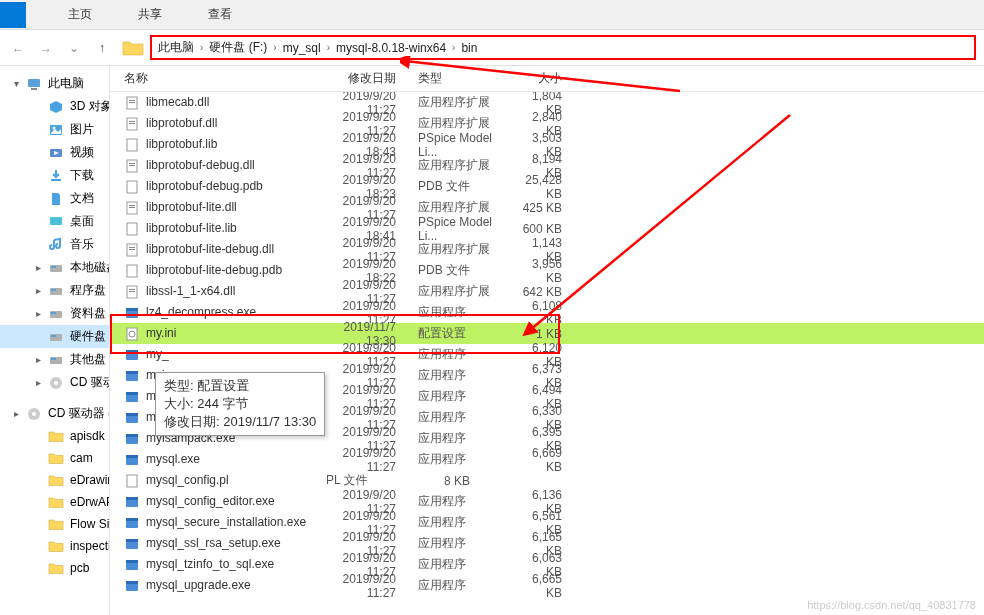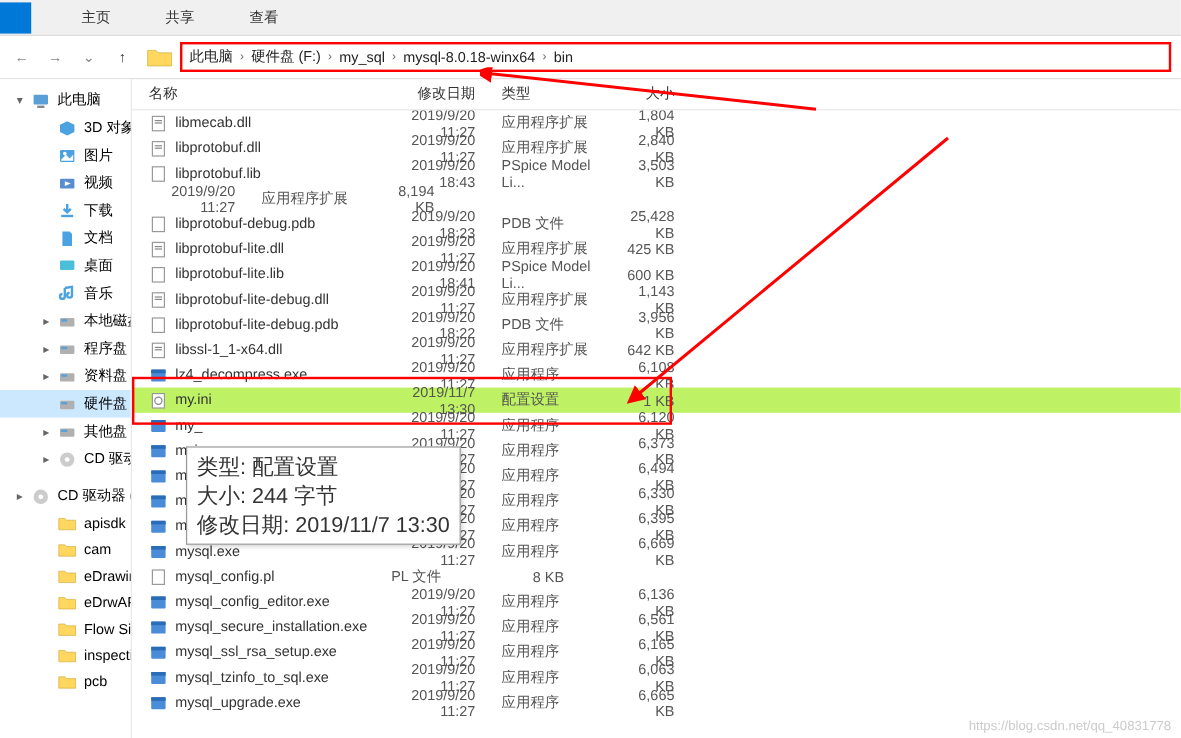--- a/index.html
+++ b/index.html
@@ -39,21 +39,21 @@
     .file-row { display: flex; height: 21px; align-items: center; font-size: 12px; color: #333; cursor: pointer; position: relative; }
     .file-row.sel { background: #bef264; }
     .file-row .col-name { display: flex; align-items: flex-start; }
     .file-icon { width: 16px; height: 16px; margin-right: 6px; flex-shrink: 0; display: inline-flex; align-items: center; justify-content: center; }
     .file-row .col-type, .file-row .col-date { color: #555; }
     .file-row .col-size { color: #555; }
     
     .red-box { position: absolute; border: 2px solid #ff0000; pointer-events: none; z-index: 50; }
     .red-box-1 { left: 110px; top: 314px; width: 450px; height: 40px; }
     
-    .tooltip { position: absolute; background: #fff; border: 1px solid #999; padding: 4px 8px; font-size: 18px; box-shadow: 2px 2px 4px rgba(0,0,0,0.2); z-index: 60; left: 155px; top: 372px; }
+    .tooltip { position: absolute; background: #fff; border: 1px solid #999; padding: 4px 8px; font-size: 13px; box-shadow: 2px 2px 4px rgba(0,0,0,0.2); z-index: 60; left: 155px; top: 372px; }
     .tooltip-line { white-space: nowrap; color: #333; }
     
     .annotation-arrow { position: absolute; z-index: 40; pointer-events: none; }
     
     .watermark { position: absolute; right: 8px; bottom: 4px; font-size: 11px; color: #ccc; }
     
     .folder-svg { fill: #ffd75e; stroke: #caa430; stroke-width: 0.5; }
   </style>
 </head>
 <body>
@@ -351,20 +351,30 @@
                 <rect x="3" y="2" width="10" height="12" fill="#fff" stroke="#999"></rect>
               </svg>
             </span>
             <span>libprotobuf.lib</span>
           </div>
           <div class="col col-date">2019/9/20 18:43</div>
           <div class="col col-type">PSpice Model Li...</div>
           <div class="col col-size">3,503 KB</div>
         </div>
         <div class="file-row">
+          <div class="col col-name">
+            <span class="file-icon">
+              <svg viewBox="0 0 16 16">
+                <rect x="3" y="2" width="10" height="12" fill="#fff" stroke="#999"></rect>
+                <rect x="5" y="5" width="6" height="1" fill="#888"></rect>
+                <rect x="5" y="7" width="6" height="1" fill="#888"></rect>
+              </svg>
+            </span>
+            <span>libprotobuf-debug.dll</span>
+          </div>
           <div class="col col-date">2019/9/20 11:27</div>
           <div class="col col-type">应用程序扩展</div>
           <div class="col col-size">8,194 KB</div>
         </div>
         <div class="file-row">
           <div class="col col-name">
             <span class="file-icon">
               <svg viewBox="0 0 16 16">
                 <rect x="3" y="2" width="10" height="12" fill="#fff" stroke="#999"></rect>
               </svg>

